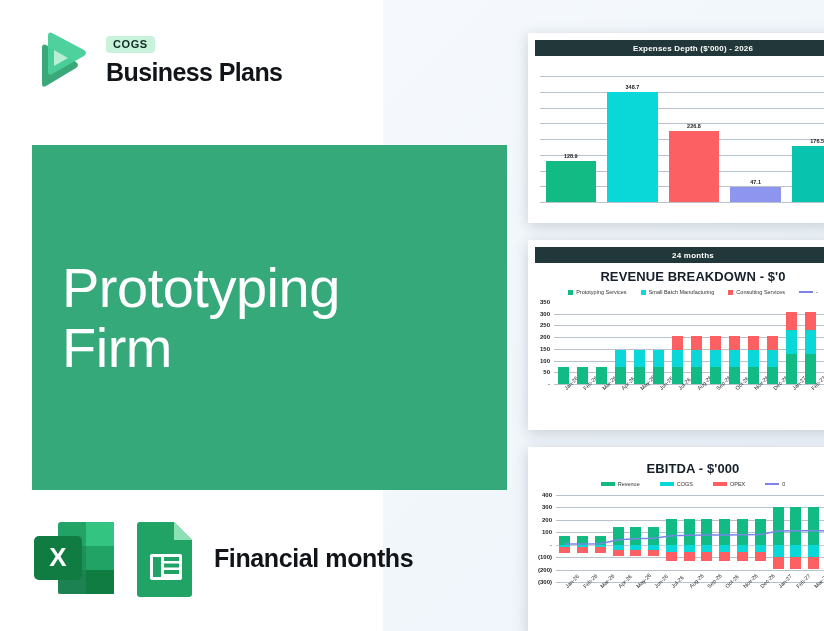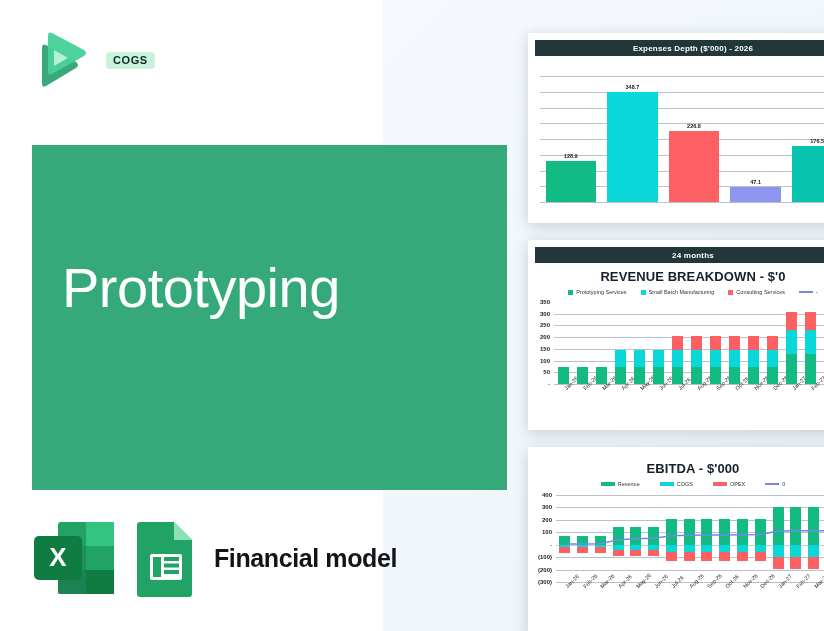--- a/index.html
+++ b/index.html
@@ -107,26 +107,28 @@
   <div class="brand">
     <div class="logo">
       <svg width="62" height="62" viewBox="0 0 62 62">
         <path d="M12 20 L12 56 Q12 60 16 58 L46 40 Q50 37 46 34 L16 17 Q12 15 12 20 Z" fill="#3aa878"></path>
         <path d="M18 8 L18 44 Q18 48 22 46 L54 28 Q58 25 54 22 L22 5 Q18 3 18 8 Z" fill="#49cf9b" opacity="0.97"></path>
         <path d="M24 22 L24 38 L38 30 Z" fill="#b6efd4"></path>
       </svg>
     </div>
     <div>
       <div class="badge">COGS</div>
+      <div class="brandname">Business Plans</div>
     </div>
   </div>
 
   <div class="green-block"></div>
   <div class="green-title">
     <div>Prototyping</div>
+    <div>Firm</div>
   </div>
 
   <div class="bottom-row">
     <div class="xl-icon">
       <svg width="88" height="80" viewBox="0 0 88 80">
         <rect x="28" y="4" width="56" height="72" rx="3" fill="#21a366"></rect>
         <rect x="56" y="4" width="28" height="24" fill="#33c481"></rect>
         <rect x="56" y="28" width="28" height="24" fill="#21a366"></rect>
         <rect x="56" y="52" width="28" height="24" fill="#107c41"></rect>
         <rect x="28" y="28" width="28" height="24" fill="#185c37" opacity="0.25"></rect>
@@ -139,21 +141,21 @@
       <svg width="64" height="80" viewBox="0 0 64 80">
         <path d="M6 4 h34 l18 18 v54 a3 3 0 0 1 -3 3 h-49 a3 3 0 0 1 -3 -3 v-69 a3 3 0 0 1 3 -3 z" fill="#21a366"></path>
         <path d="M40 4 l18 18 h-18 z" fill="#8ee0b6"></path>
         <rect x="16" y="36" width="32" height="26" rx="2" fill="#ffffff"></rect>
         <rect x="19" y="39" width="8" height="20" fill="#21a366"></rect>
         <rect x="30" y="39" width="15" height="4" fill="#21a366"></rect>
         <rect x="30" y="45.5" width="15" height="4" fill="#21a366"></rect>
         <rect x="30" y="52" width="15" height="4" fill="#21a366"></rect>
       </svg>
     </div>
-    <div class="fm-label">Financial model</div>
+    <div class="fm-label">Financial months</div>
   </div>
 
   <div class="card" id="card-expenses">
     <div class="card-head">Expenses Depth ($'000) - 2026</div>
     <div class="plot" id="plot-expenses" style="height: 150px; margin: 6px 6px 0px 8px; position: relative;">
         <div class="gridline" style="left:4px;top:14px;width:308px;"></div>
         <div class="gridline" style="left:4px;top:29.75px;width:308px;"></div>
         <div class="gridline" style="left:4px;top:45.5px;width:308px;"></div>
         <div class="gridline" style="left:4px;top:61.25px;width:308px;"></div>
         <div class="gridline" style="left:4px;top:77px;width:308px;"></div>

